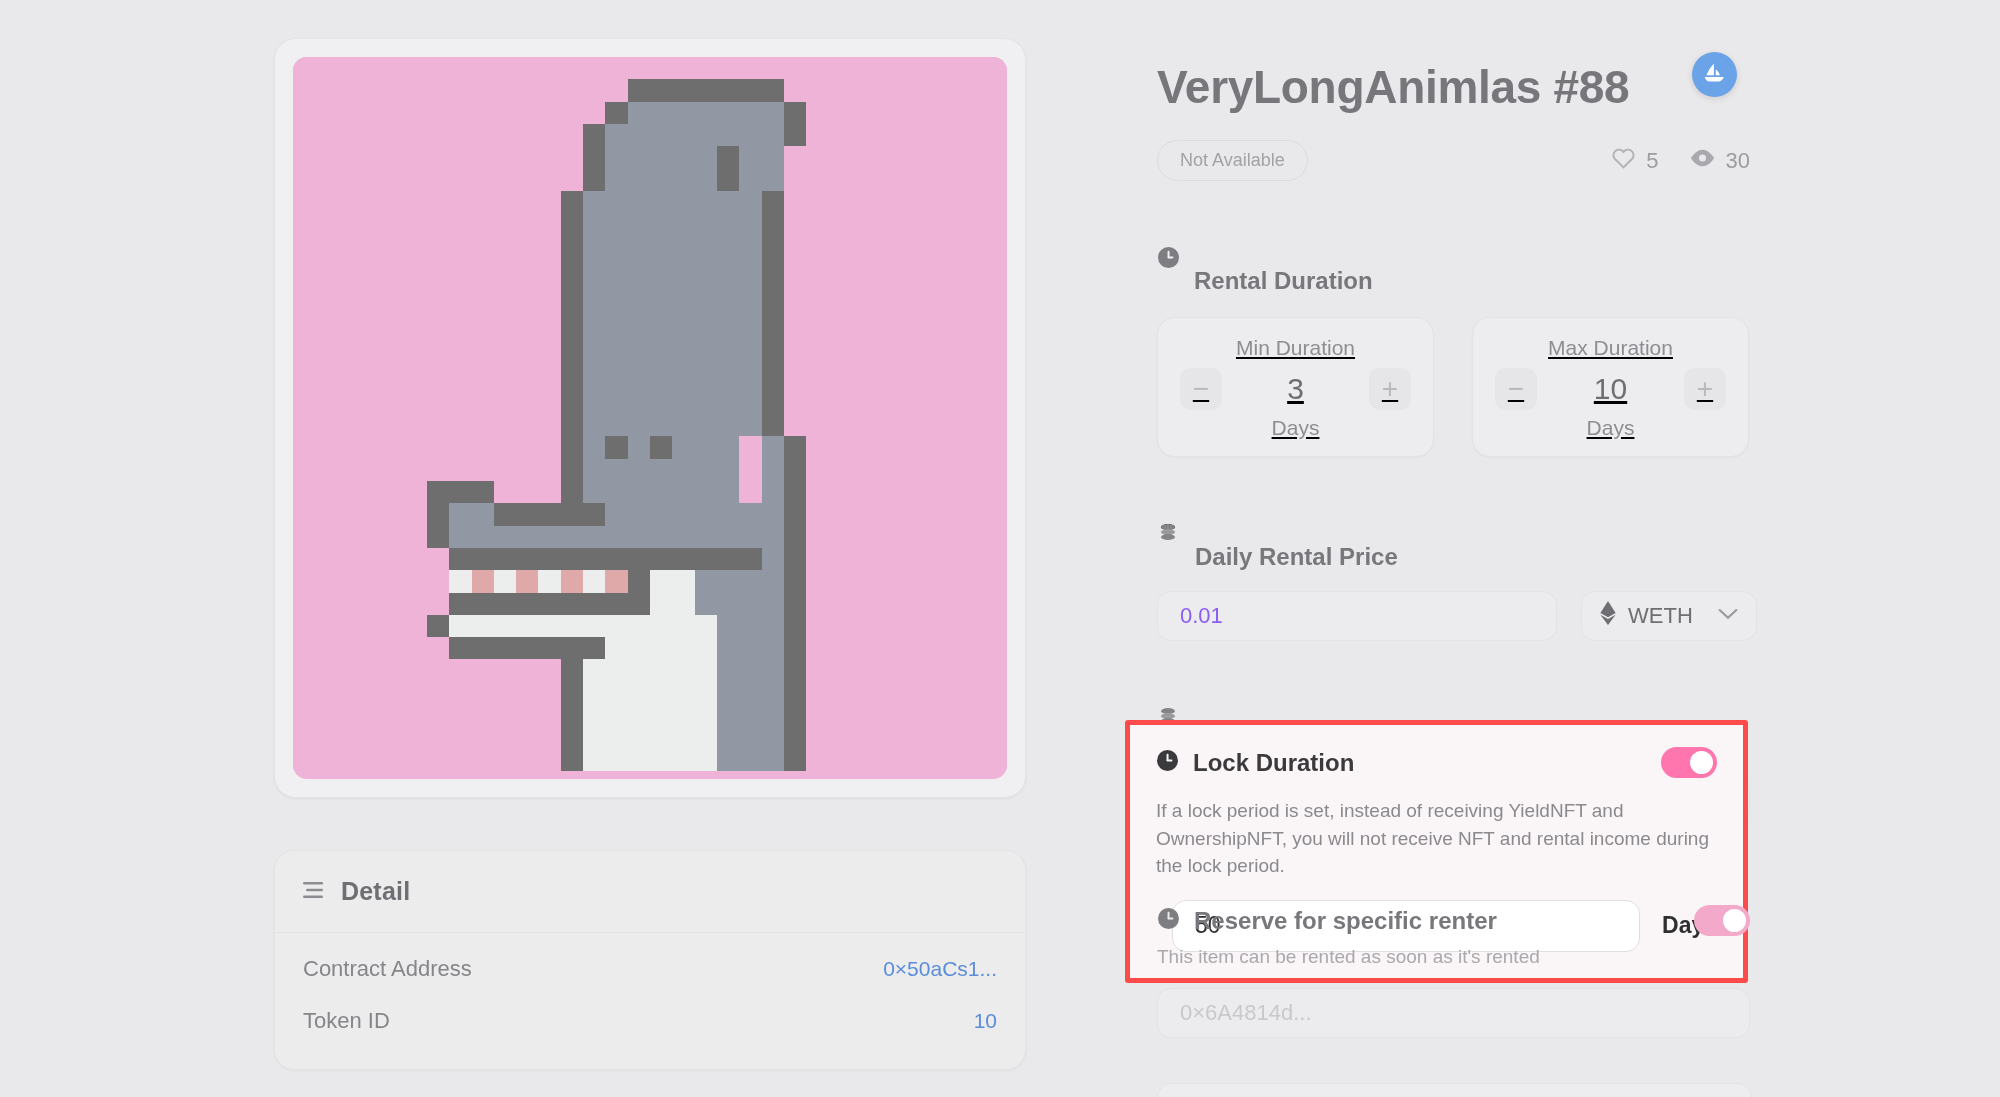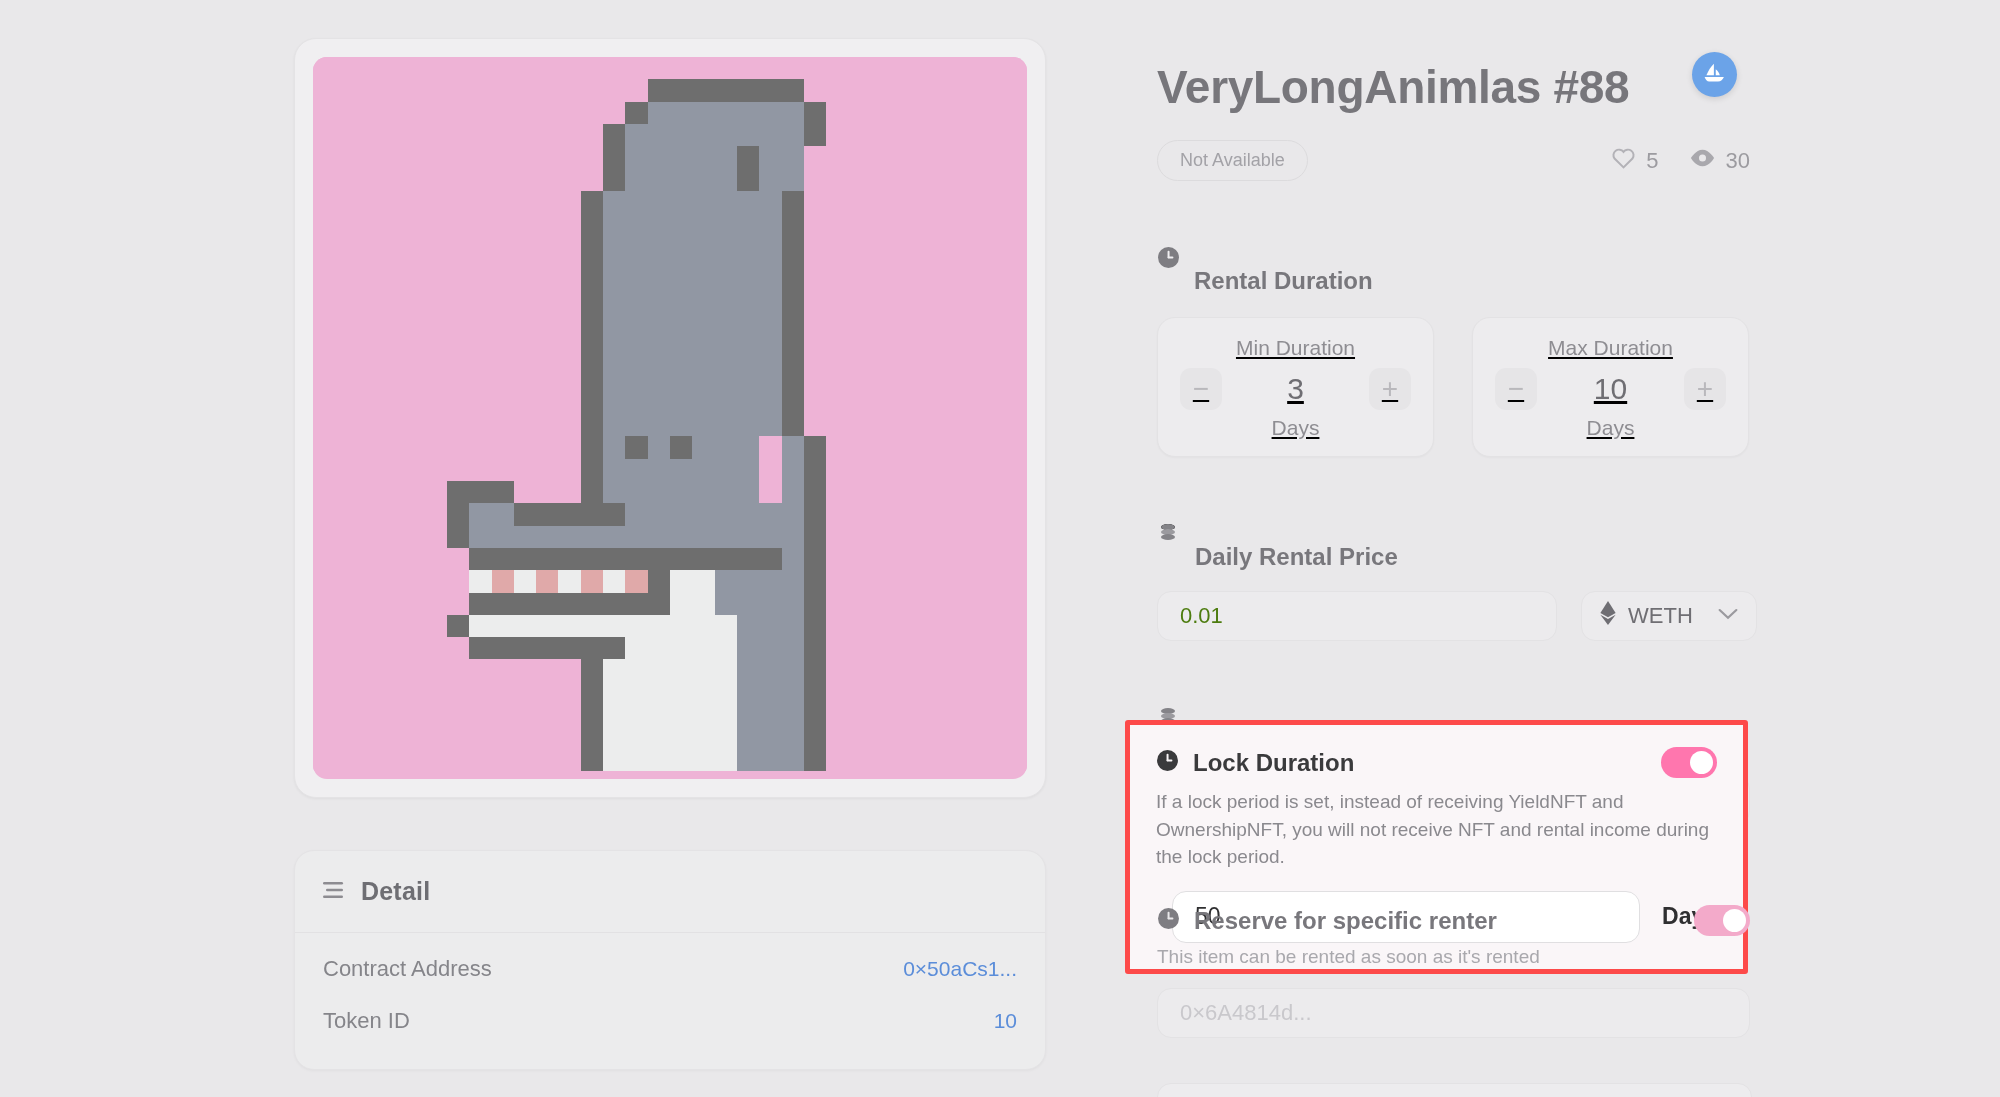--- a/index.html
+++ b/index.html
@@ -5,21 +5,21 @@
   html,body{margin:0;padding:0;}
   body{
     width:2000px;height:1097px;overflow:hidden;
     background:#e9e8ea;
     font-family:"Liberation Sans", sans-serif;
     -webkit-font-smoothing:antialiased;
   }
   .page{position:relative;width:2000px;height:1097px;}
 
   
-  .left-col{position:absolute;left:294px;top:38px;width:752px;}
+  .left-col{position:absolute;left:274px;top:38px;width:752px;}
 
   .media-card{
     width:752px;height:760px;box-sizing:border-box;
     background:#f0eff1;border:1px solid #e4e3e5;border-radius:22px;
     padding:18px;box-shadow:0 1px 3px rgba(0,0,0,.05);
   }
   .media-inner{
     width:100%;height:100%;border-radius:14px;overflow:hidden;position:relative;
     background:#eeb3d6;
   }
@@ -80,21 +80,21 @@
     width:42px;height:42px;border-radius:11px;background:#e6e5e7;
     display:flex;align-items:center;justify-content:center;
     font-size:28px;color:#b9b8bc;line-height:1;
   }
   .stepper .val{font-size:30px;color:#6f6e73;font-weight:500;}
   .stepper .unit{font-size:21px;color:#8e8d92;margin-top:2px;}
 
   .field{
     height:50px;box-sizing:border-box;background:#ecebed;border:1px solid #e3e2e4;
     border-radius:14px;display:flex;align-items:center;padding:0 22px;
-    font-size:22px;color:#4d7c0f;
+    font-size:22px;color:#8b5cf6;
   }
   .row-price{display:flex;gap:24px;margin-top:20px;}
   .row-price .field{flex:1;}
   .select{
     width:176px;height:50px;box-sizing:border-box;background:#ecebed;border:1px solid #e3e2e4;
     border-radius:14px;display:flex;align-items:center;justify-content:space-between;padding:0 18px;
   }
   .select .mid{display:flex;align-items:center;gap:12px;font-size:22px;color:#6f6e73;}
 
   .amount-field{margin-top:20px;width:593px;}
@@ -107,21 +107,21 @@
   .lock-top{display:flex;align-items:center;justify-content:space-between;}
   .lock-title{display:flex;align-items:center;gap:14px;}
   .lock-title .lbl{font-size:24px;font-weight:bold;color:#3a3a3c;}
   .toggle{
     width:56px;height:31px;border-radius:999px;position:relative;background:#ff76ae;
   }
   .toggle.soft{background:#f3aaca;}
   .toggle .knob{
     position:absolute;top:4px;right:4px;width:23px;height:23px;border-radius:50%;background:#fff;
   }
-  .lock-desc{margin-top:10px;font-size:19px;line-height:1.45;color:#8a898e;}
+  .lock-desc{margin-top:19px;font-size:19px;line-height:1.45;color:#8a898e;}
   .lock-field-row{display:flex;align-items:center;gap:22px;margin-top:20px;padding-left:16px;}
   .lock-input{
     flex:1;height:52px;box-sizing:border-box;background:#fff;border:1px solid #e0dfe1;
     border-radius:14px;display:flex;align-items:center;padding:0 22px;
     font-size:23px;color:#2f2f31;
   }
   .lock-days{font-size:23px;font-weight:bold;color:#2f2f31;}
 
   .reserve{position:absolute;left:1157px;top:905px;width:593px;}
   .reserve-top{display:flex;align-items:center;justify-content:space-between;}

